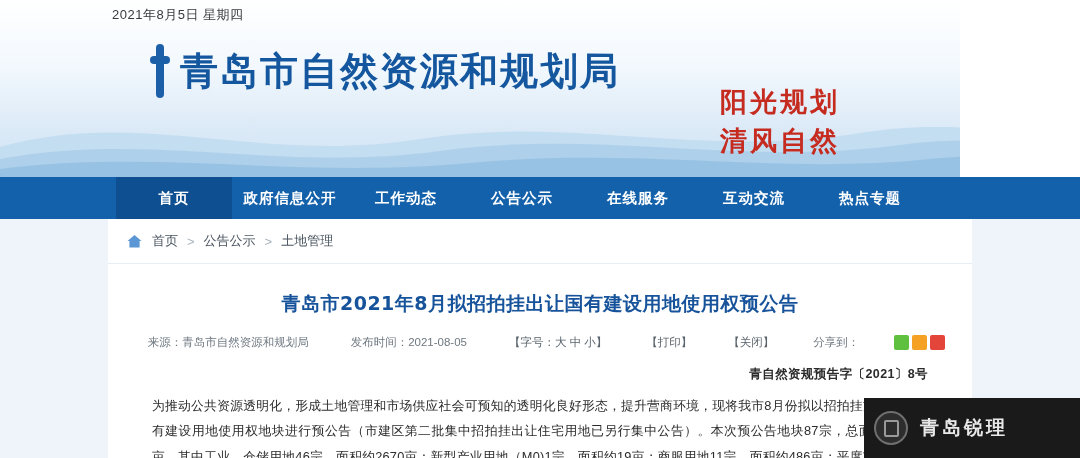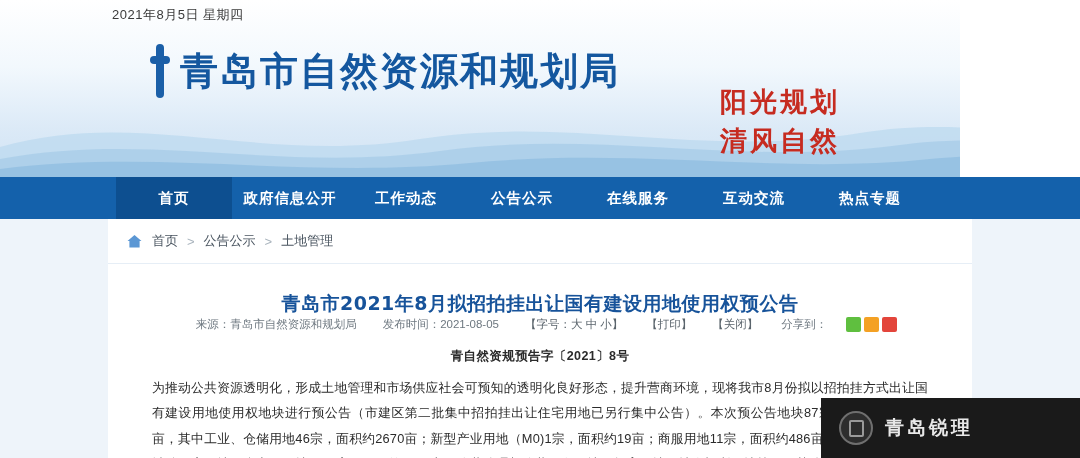--- a/index.html
+++ b/index.html
@@ -159,26 +159,27 @@
     text-align: center;
     font-family: "DejaVu Sans", "Liberation Sans", sans-serif;
     font-size: 19px;
     font-weight: bold;
     color: #17539a;
     letter-spacing: 0.5px;
     margin-top: 26px;
     line-height: 1.4;
   }
   .meta-row {
+    margin-top: 18px;
     display: flex;
     align-items: center;
     justify-content: center;
     font-size: 11.5px;
     color: #6e7880;
-    gap: 0;
+    gap: 16px;
     flex-wrap: nowrap;
   }
   .meta-item { margin: 0 13px; white-space: nowrap; }
   .meta-item.brk { margin: 0 10px; }
   .meta-strong { color: #5a646c; }
   .share-icons {
     display: inline-flex;
     gap: 3px;
     margin-left: 6px;
   }
@@ -187,47 +188,47 @@
     height: 15px;
     display: inline-block;
     border-radius: 2px;
     font-style: normal;
   }
   .sh-green { background: #5fbf3f; }
   .sh-orange { background: #f4a124; }
   .sh-red { background: #e3453b; }
 
   .doc-no {
-    text-align: center;
+    text-align: right;
     font-size: 12.5px;
     color: #2b2b2b;
     margin-top: 16px;
     font-weight: bold;
     letter-spacing: 0.4px;
   }
   .doc-body {
     margin-top: 10px;
     font-size: 12.8px;
     line-height: 2.0;
     color: #2b2b2b;
     text-align: justify;
     letter-spacing: 0.2px;
   }
 
   
   .brand-wm {
     position: absolute;
     right: 0;
     bottom: 0;
-    width: 259px;
+    width: 216px;
     height: 60px;
     background: #1a1a1a;
     display: flex;
     align-items: center;
-    padding-left: 18px;
+    padding-left: 10px;
     box-sizing: border-box;
   }
   .brand-logo {
     width: 30px;
     height: 30px;
     border-radius: 50%;
     background: #2d2d2d;
     border: 2px solid #6f6f6f;
     position: relative;
     margin-right: 12px;

